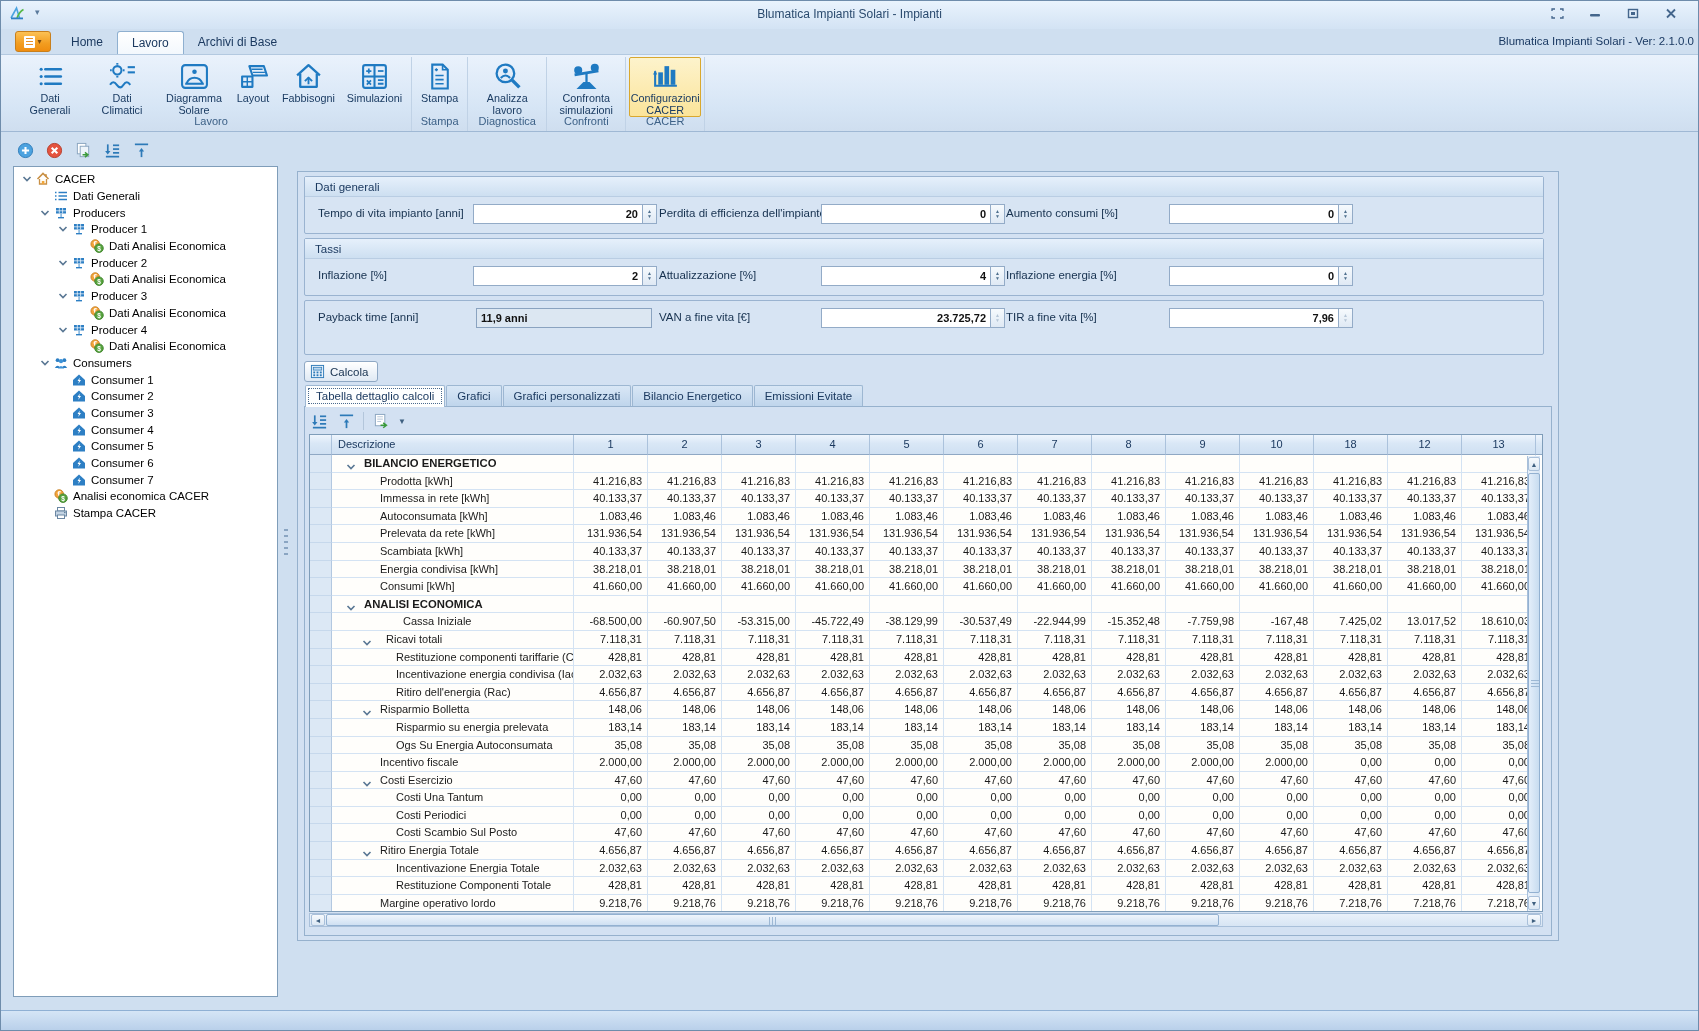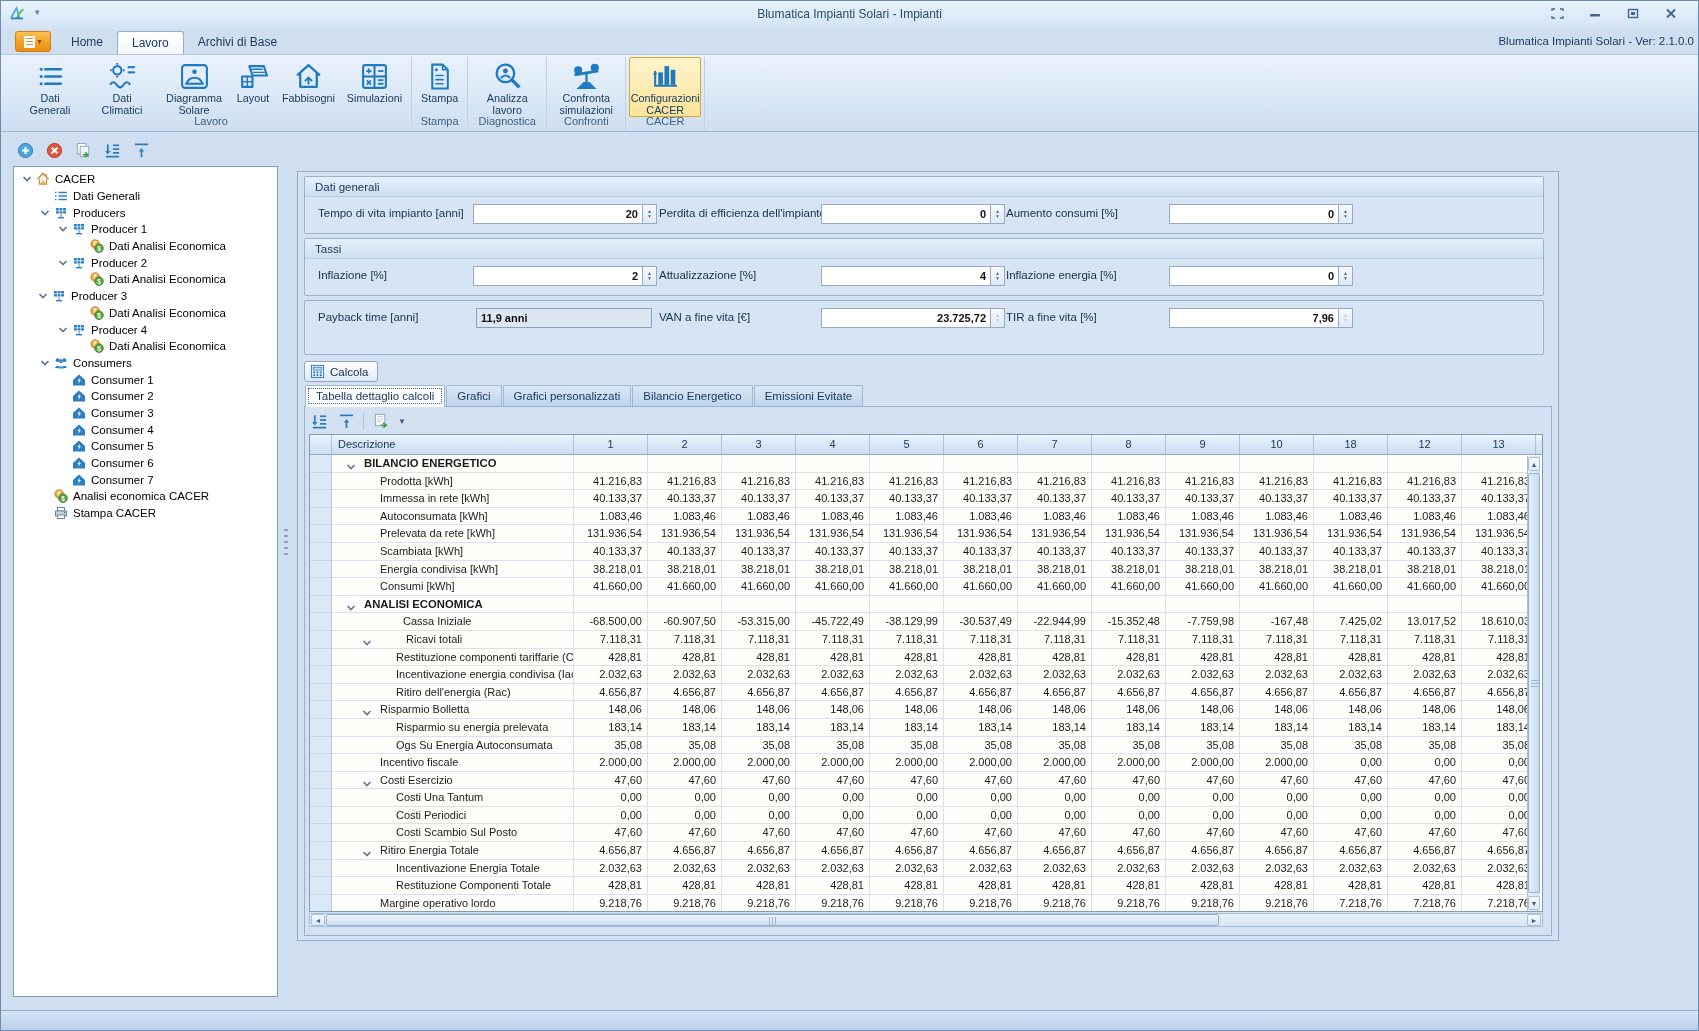--- a/index.html
+++ b/index.html
@@ -484,21 +484,21 @@
     <span class="nico">
           <svg viewBox="0 0 14 14">
             <circle cx="5.2" cy="5" r="4.3" fill="#f3a43b" stroke="#c27a1e" stroke-width="0.8"></circle>
             <text x="5.2" y="7.3" font-size="6.5" fill="#fff" text-anchor="middle" font-weight="bold">€</text>
             <circle cx="9" cy="9.2" r="4.3" fill="#57a33e" stroke="#3a7f27" stroke-width="0.8"></circle>
             <text x="9" y="11.5" font-size="6.5" fill="#fff" text-anchor="middle" font-weight="bold">$</text>
           </svg>
         </span>
     <span>Dati Analisi Economica</span>
   </div>
-  <div class="titem" style="padding-left:24px">
+  <div class="titem" style="padding-left:44px">
     <span class="chev">
           <svg width="10" height="8" viewBox="0 0 10 8">
             <path d="M1.5 2 L5 5.6 L8.5 2" fill="none" stroke="#5a7894" stroke-width="1.6"></path>
           </svg>
         </span>
     <span class="nico">
           <svg viewBox="0 0 14 14">
             <g fill="#2d7fc4">
               <rect x="2" y="2" width="10" height="5.5"></rect>
               <rect x="6.6" y="8" width="0.9" height="3"></rect>
@@ -994,21 +994,21 @@
               <div class="gcell num" style="width:74px">-22.944,99</div>
               <div class="gcell num" style="width:74px">-15.352,48</div>
               <div class="gcell num" style="width:74px">-7.759,98</div>
               <div class="gcell num" style="width:74px">-167,48</div>
               <div class="gcell num" style="width:74px">7.425,02</div>
               <div class="gcell num" style="width:74px">13.017,52</div>
               <div class="gcell num" style="width:74px">18.610,03</div>
   </div>
             <div class="grow ">
     <div class="gcell ind" style="width:22px"></div>
-    <div class="gcell desc" style="width:242px;padding-left:74px"><span class="gchev" style="left:30px"><svg width="10" height="8" viewBox="0 0 10 8">
+    <div class="gcell desc" style="width:242px;padding-left:54px"><span class="gchev" style="left:30px"><svg width="10" height="8" viewBox="0 0 10 8">
                     <path d="M1.5 2 L5 5.6 L8.5 2" fill="none" stroke="#5a7894" stroke-width="1.6"></path>
                   </svg></span>Ricavi totali</div>
     <div class="gcell num" style="width:74px">7.118,31</div>
               <div class="gcell num" style="width:74px">7.118,31</div>
               <div class="gcell num" style="width:74px">7.118,31</div>
               <div class="gcell num" style="width:74px">7.118,31</div>
               <div class="gcell num" style="width:74px">7.118,31</div>
               <div class="gcell num" style="width:74px">7.118,31</div>
               <div class="gcell num" style="width:74px">7.118,31</div>
               <div class="gcell num" style="width:74px">7.118,31</div>

